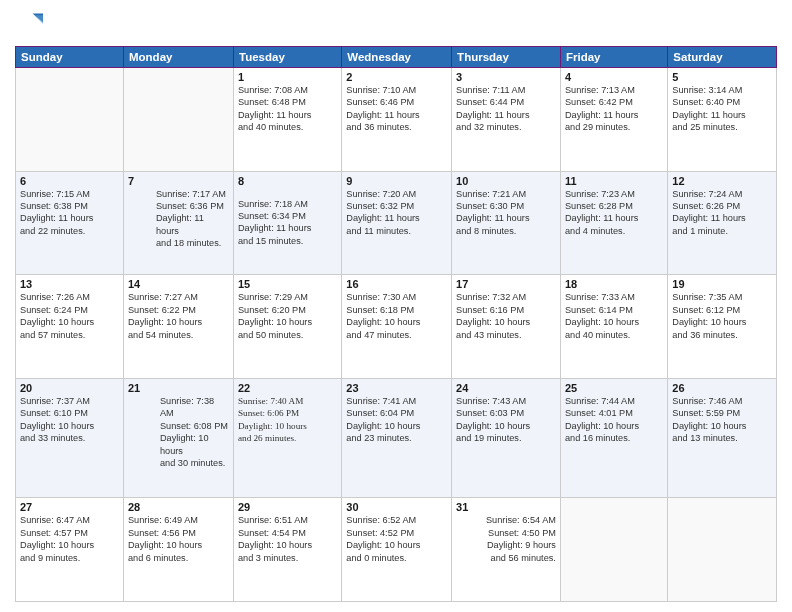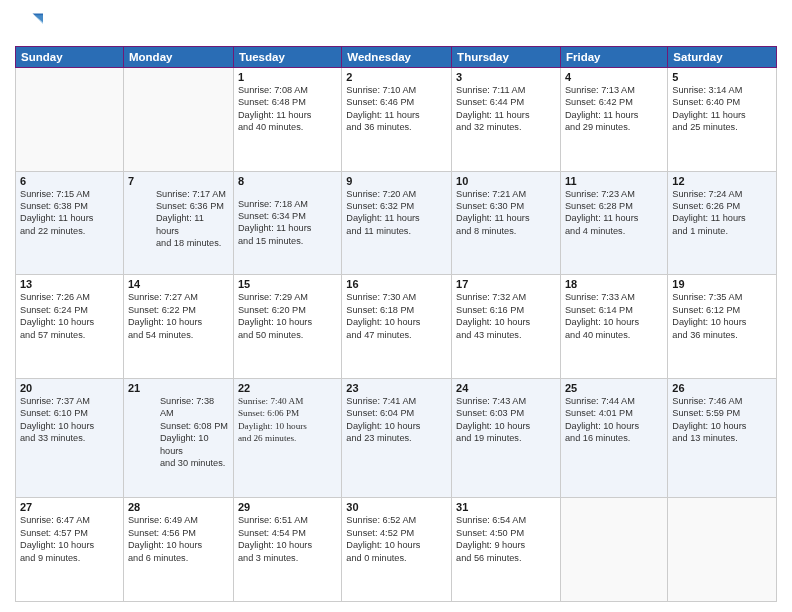--- a/index.html
+++ b/index.html
@@ -352,21 +352,21 @@
           </td>
           <td>
             <span class="day-num">30</span>
             <div class="day-detail" style="white-space: pre-line;">Sunrise: 6:52 AM
 Sunset: 4:52 PM
 Daylight: 10 hours
 and 0 minutes.</div>
           </td>
           <td>
             <span class="day-num">31</span>
-            <div class="day-detail" style="white-space: pre-line;">Sunrise: 6:54 AM
+            <div class="day-detail" style="white-space: pre-line; text-align: right;">Sunrise: 6:54 AM
 Sunset: 4:50 PM
 Daylight: 9 hours
 and 56 minutes.</div>
           </td>
           <td class="empty"></td>
           <td class="empty"></td>
         </tr>
       </tbody>
   </table>
 </div>

